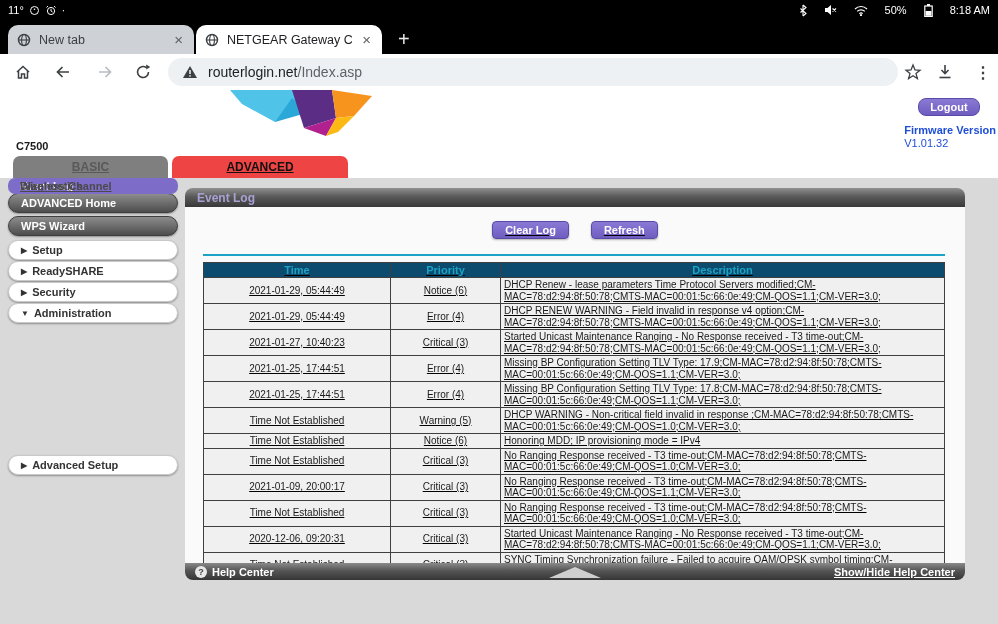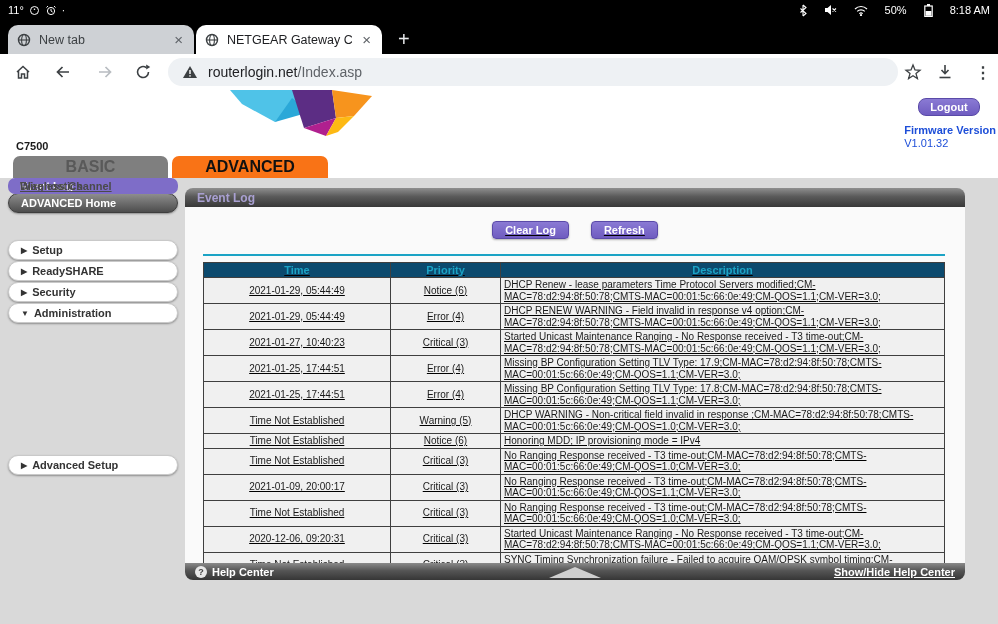--- a/index.html
+++ b/index.html
@@ -44,23 +44,23 @@
   .brand .reg { font-size:11px; vertical-align:super; }
   .brand .genie { color:#5bb652; margin-left:6px; letter-spacing:-0.5px; }
   .model { position:absolute; left:16px; top:50px; font-size:11px; font-weight:bold; color:#1a1a1a; }
   .logoutbtn { position:absolute; right:18px; top:8px; width:62px; height:18px;
     background:linear-gradient(180deg,#8a7ad4,#6f5cc0); border:1px solid #5a4aa8; border-radius:8px;
     color:#fff; font-size:11px; font-weight:bold; display:flex; align-items:center; justify-content:center; }
   .fwblock { position:absolute; right:2px; top:34px; color:#1d4ed8; }
   .fwlabel { font-size:11px; font-weight:bold; }
   .fwver { font-size:11px; margin-top:1px; }
   .modetab { position:absolute; top:66px; height:22px; display:flex; align-items:center;
-    justify-content:center; font-size:16px; font-weight:bold; border-radius:7px 7px 0 0; }
+    justify-content:center; font-size:12px; font-weight:bold; border-radius:7px 7px 0 0;text-decoration:underline; }
   .modetab.basic { left:13px; width:155px; background:#7f7f7f; color:#595959; }
-  .modetab.advanced { left:172px; width:156px; background:#f97316; color:#111; }
+  .modetab.advanced { left:172px; width:176px; background:#ef4444; color:#111; }
 
   
   .page { position:absolute; left:0; top:178px; width:998px; height:446px; background:#d9d9d9; }
 
   
   .sidebar { position:absolute; left:0; top:0; width:185px; height:446px; }
   .pill { position:absolute; left:8px; width:170px; height:20px; border-radius:10px;
     display:flex; align-items:center; padding:0 12px; font-size:11px; font-weight:bold;
     box-shadow:0 1px 2px rgba(0,0,0,0.35); }
   .pill.dark { background:linear-gradient(180deg,#8d8d8d,#4d4d4d); color:#fff;
@@ -254,20 +254,23 @@
     <div class="modetab basic">BASIC</div>
     <div class="modetab advanced">ADVANCED</div>
   </div>
 
   <div class="page">
 
     <div class="sidebar">
       <div class="pill dark" style="top:15px;">
         <span>ADVANCED Home</span>
       </div>
+      <div class="pill dark" style="top:38px;">
+        <span>WPS Wizard</span>
+      </div>
       <div class="pill lite" style="top:62px;">
         <span class="arr">▶</span>
         <span>Setup</span>
       </div>
       <div class="pill lite" style="top:83px;">
         <span class="arr">▶</span>
         <span>ReadySHARE</span>
       </div>
       <div class="pill lite" style="top:104px;">
         <span class="arr">▶</span>

